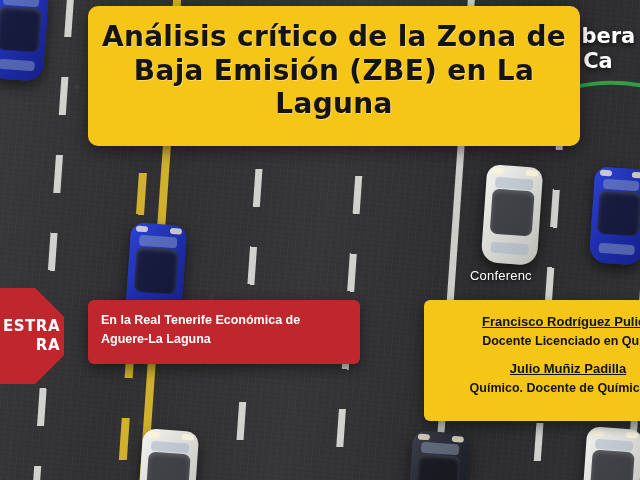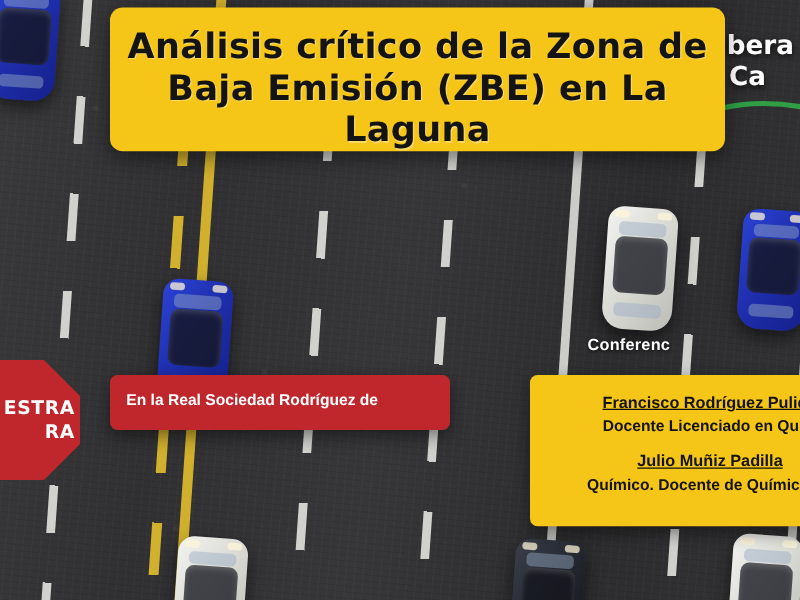--- a/index.html
+++ b/index.html
@@ -109,21 +109,21 @@
   .car.dark .body  { background: linear-gradient(120deg, #3a3f4b 0%, #22252e 55%, #15171d 100%); }
 
   
   .title-card {
     position: absolute;
     left: 88px;
     top: 6px;
     width: 468px;
     background: #f5c518;
     border-radius: 10px;
-    padding: 14px 12px 0;
+    padding: 14px 12px 25px;
     box-shadow: 0 5px 16px rgba(0,0,0,0.45);
     text-align: center;
   }
   .title-card .title {
     font-family: "DejaVu Sans", sans-serif;
     font-weight: 800;
     font-size: 28px;
     line-height: 1.2;
     color: #141414;
     letter-spacing: 0.3px;
@@ -172,21 +172,21 @@
     line-height: 1.5;
     margin-bottom: 9px;
   }
 
   .conference-label {
     position: absolute;
     left: 470px;
     top: 268px;
     color: #ffffff;
     font-size: 13px;
-    font-weight: 700;
+    font-weight: 400;
     letter-spacing: 0.2px;
     text-shadow: 0 1px 3px rgba(0,0,0,0.8);
   }
 
   .brand {
     position: absolute;
     right: -6px;
     top: 24px;
     text-align: center;
     color: #ffffff;
@@ -318,21 +318,22 @@
   <div class="title-card">
     <div class="title">Análisis crítico de la Zona de Baja Emisión (ZBE) en La Laguna</div>
   </div>
 
   <div class="stop-sign">
     <div class="st-line">ESTRA</div>
     <div class="st-line">RA</div>
   </div>
 
   <div class="info-card">
-    <div class="line">En la Real Sociedad Rodríguez de</div>
+    <div class="line">En la Real Tenerife Económica de</div>
+    <div class="line">Aguere-La Laguna</div>
   </div>
 
   <div class="conference-label">Conferenc</div>
 
   <div class="speakers-card">
     <div class="sp-name">Francisco Rodríguez Pulido</div>
     <div class="sp-role">Docente Licenciado en Quím</div>
     <div class="sp-name">Julio Muñiz Padilla</div>
     <div class="sp-role">Químico. Docente de Química An</div>
   </div>

